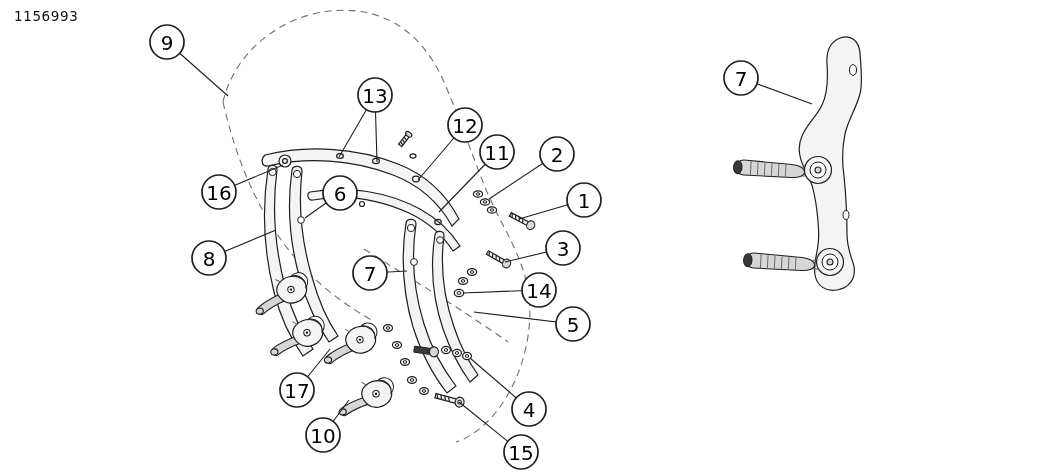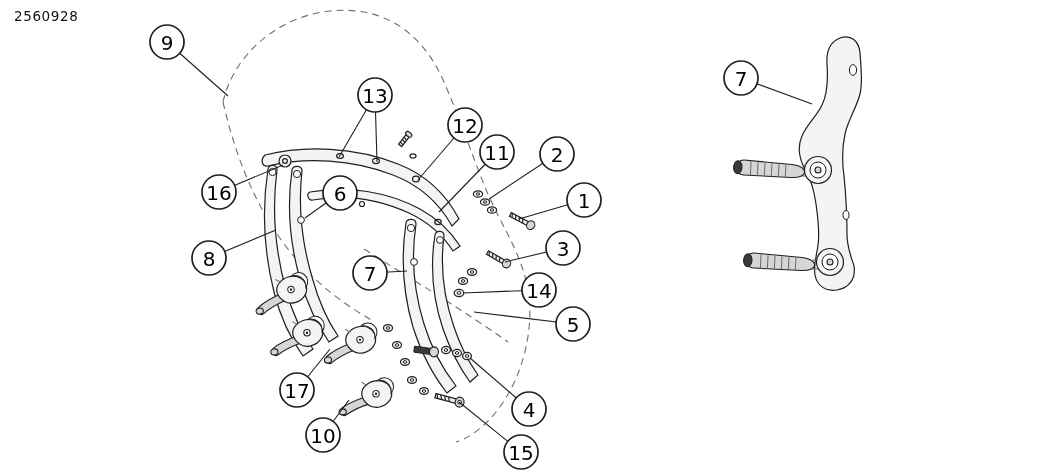--- a/index.html
+++ b/index.html
@@ -26,21 +26,21 @@
   .part-mid{fill:var(--fill-mid);stroke:var(--line);stroke-width:1.1;}
   .part-dark{fill:var(--fill-dark);stroke:var(--line);stroke-width:1;}
   .hole{fill:#fff;stroke:var(--line);stroke-width:1;}
   .dot{fill:var(--line);}
   .rib{stroke:#6a6a6a;stroke-width:1;fill:none;}
 </style>
 </head>
 <body>
 
 <div class="page">
-  <div class="part-number">2560928</div>
+  <div class="part-number">1156993</div>
 
   <svg class="canvas" width="1050" height="475" viewBox="0 0 1050 475">
 
     <defs>
       <g id="clamp">
         <path class="part-mid" d="M -34,11 C -29,8 -18,4 -8,2 L -4,9 C -14,11 -25,15 -30,18 C -34,20 -36,14 -34,11 Z"></path>
         <ellipse class="part-mid" cx="-33" cy="14.5" rx="3.6" ry="3"></ellipse>
         <path class="part-fill" d="M -9,-8 C -3,-14 8,-15 14,-9 C 19,-4 19,4 14,9 C 8,15 -2,15 -7,10 C -13,4 -14,-3 -9,-8 Z"></path>
         <path class="hole" d="M 5,-13 A 11,11 0 0 1 17,1 A 7.5,7.5 0 0 0 5,-13 Z"></path>
         <circle class="hole" cx="2" cy="0" r="3.2"></circle>

